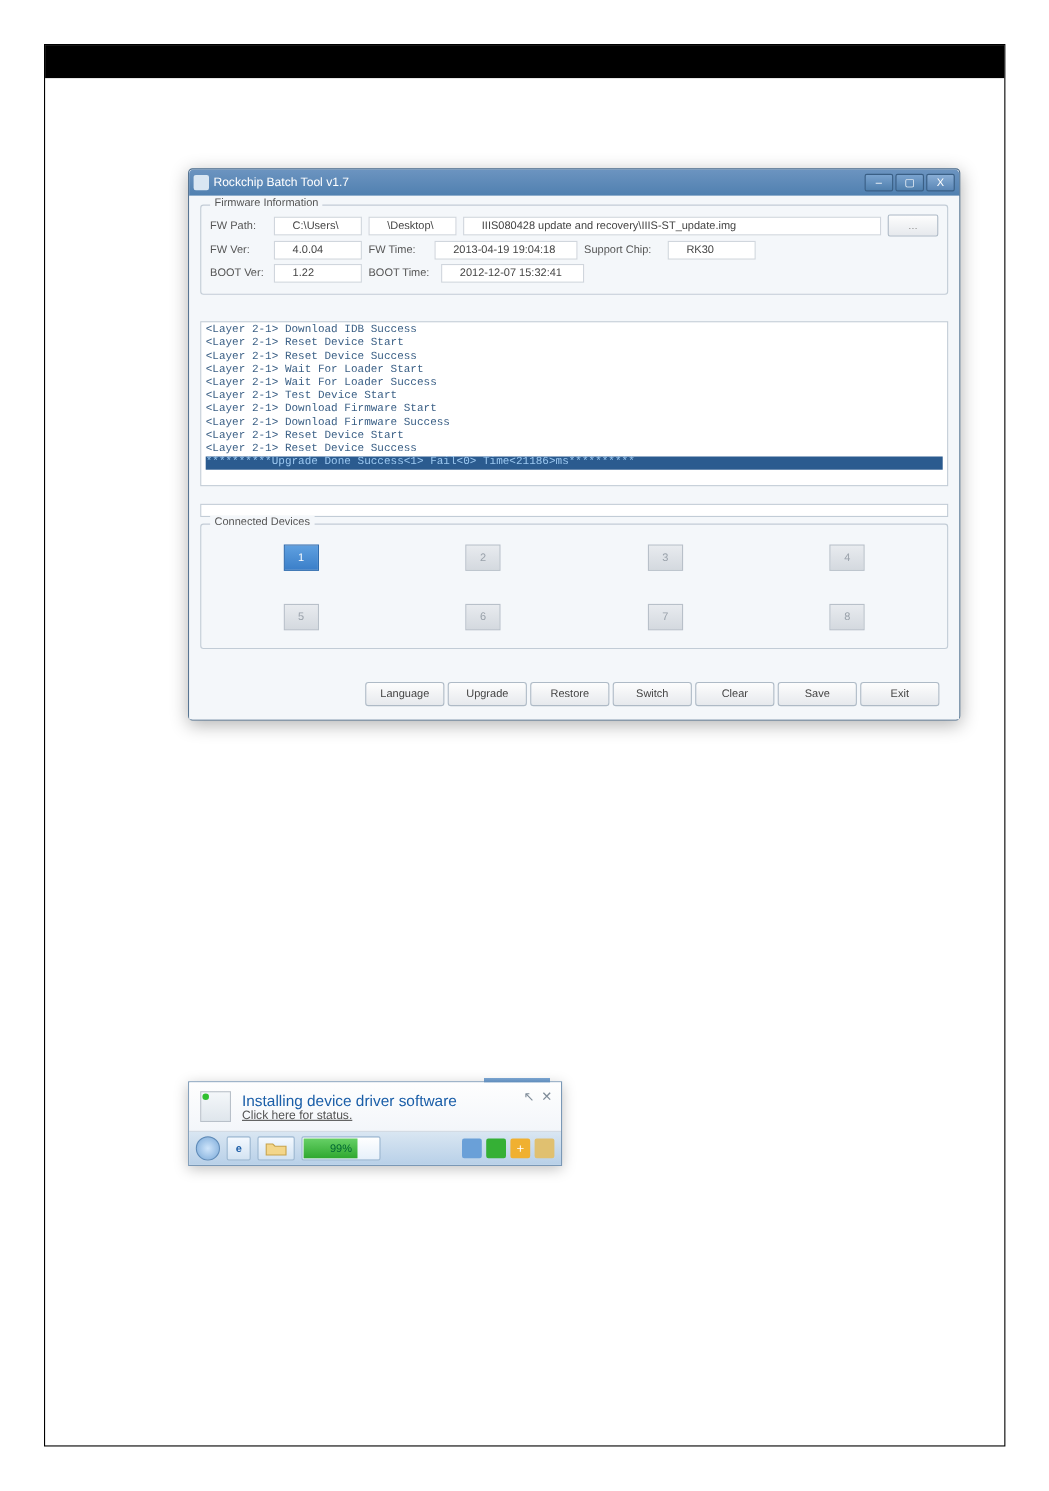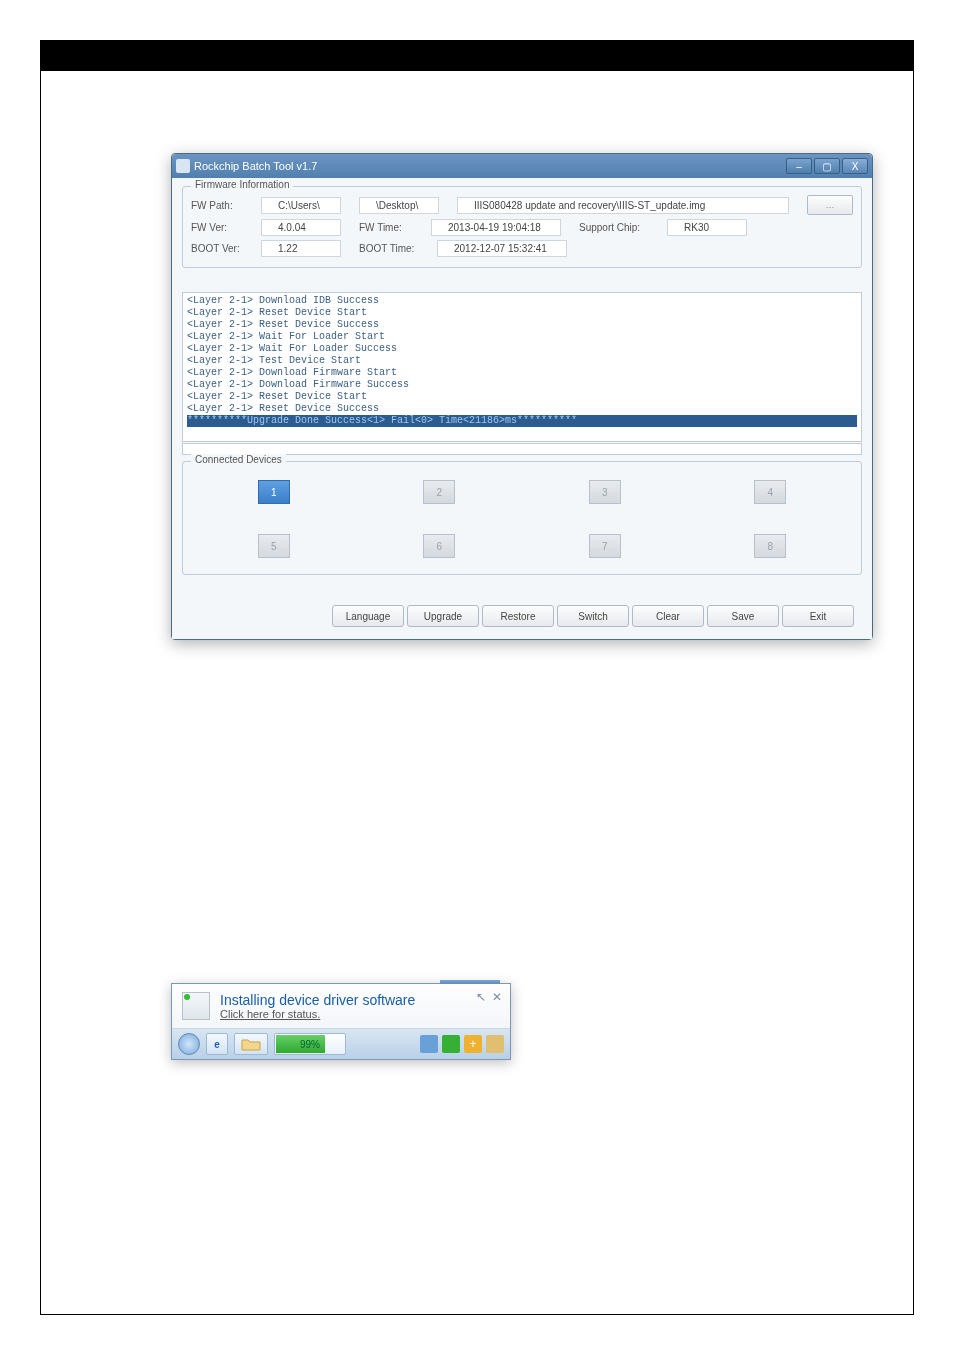--- a/index.html
+++ b/index.html
@@ -80,21 +80,21 @@
     position: absolute;
     top: -8px; left: 8px;
     background: #f4f7fa;
     padding: 0 4px;
     font-size: 10px;
     color: #555;
   }
   .fw-row {
     display: flex;
     align-items: center;
-    gap: 18px;
+    gap: 6px;
     font-size: 10px;
     color: #555;
     margin-bottom: 4px;
   }
   .fw-label { width: 52px; }
   .fw-val {
     border: 1px solid #d0d6dd;
     background: #fff;
     padding: 2px 16px;
     min-width: 80px;
@@ -113,21 +113,21 @@
   .log-box {
     border: 1px solid #c2ccd6;
     background: #fff;
     height: 150px;
     overflow-y: scroll;
     font-family: "Courier New", monospace;
     font-size: 10px;
     color: #3a5f85;
     padding: 2px 4px;
     line-height: 12px;
-    margin-bottom: 1px;
+    margin-bottom: 16px;
   }
   .log-box .hl {
     background: #2b5b8f;
     color: #9cc8f0;
     display: inline-block;
     width: 100%;
   }
   .thin-bar {
     height: 12px;
     border: 1px solid #c2ccd6;

